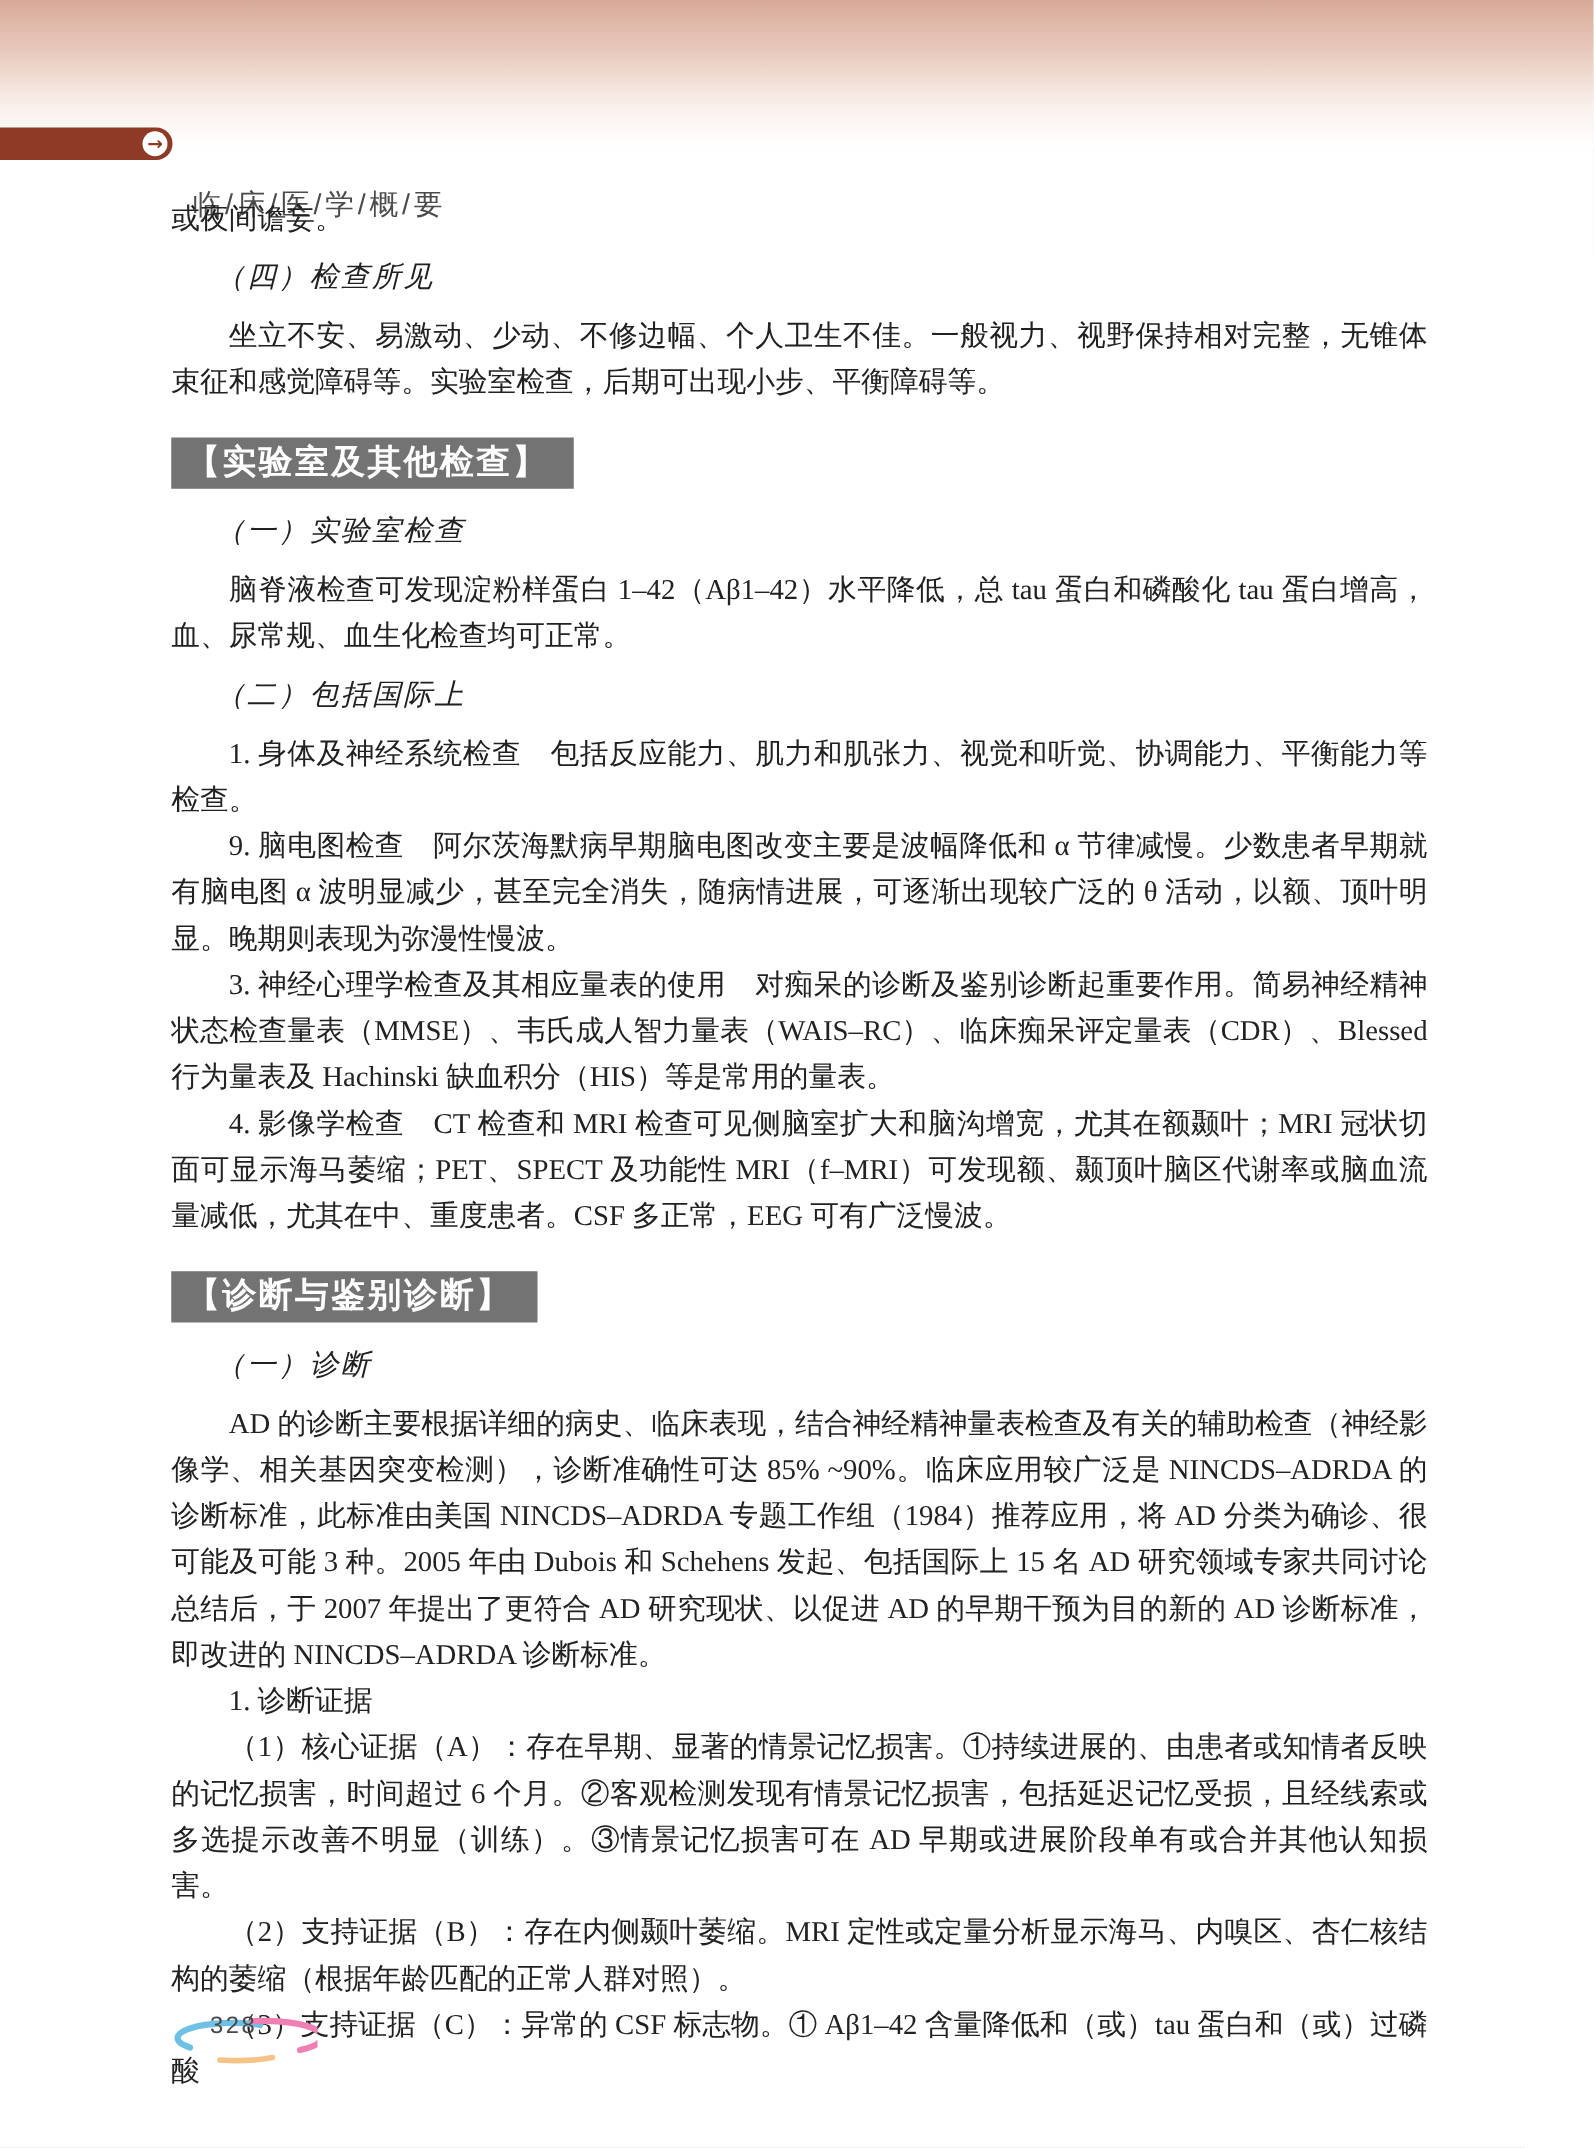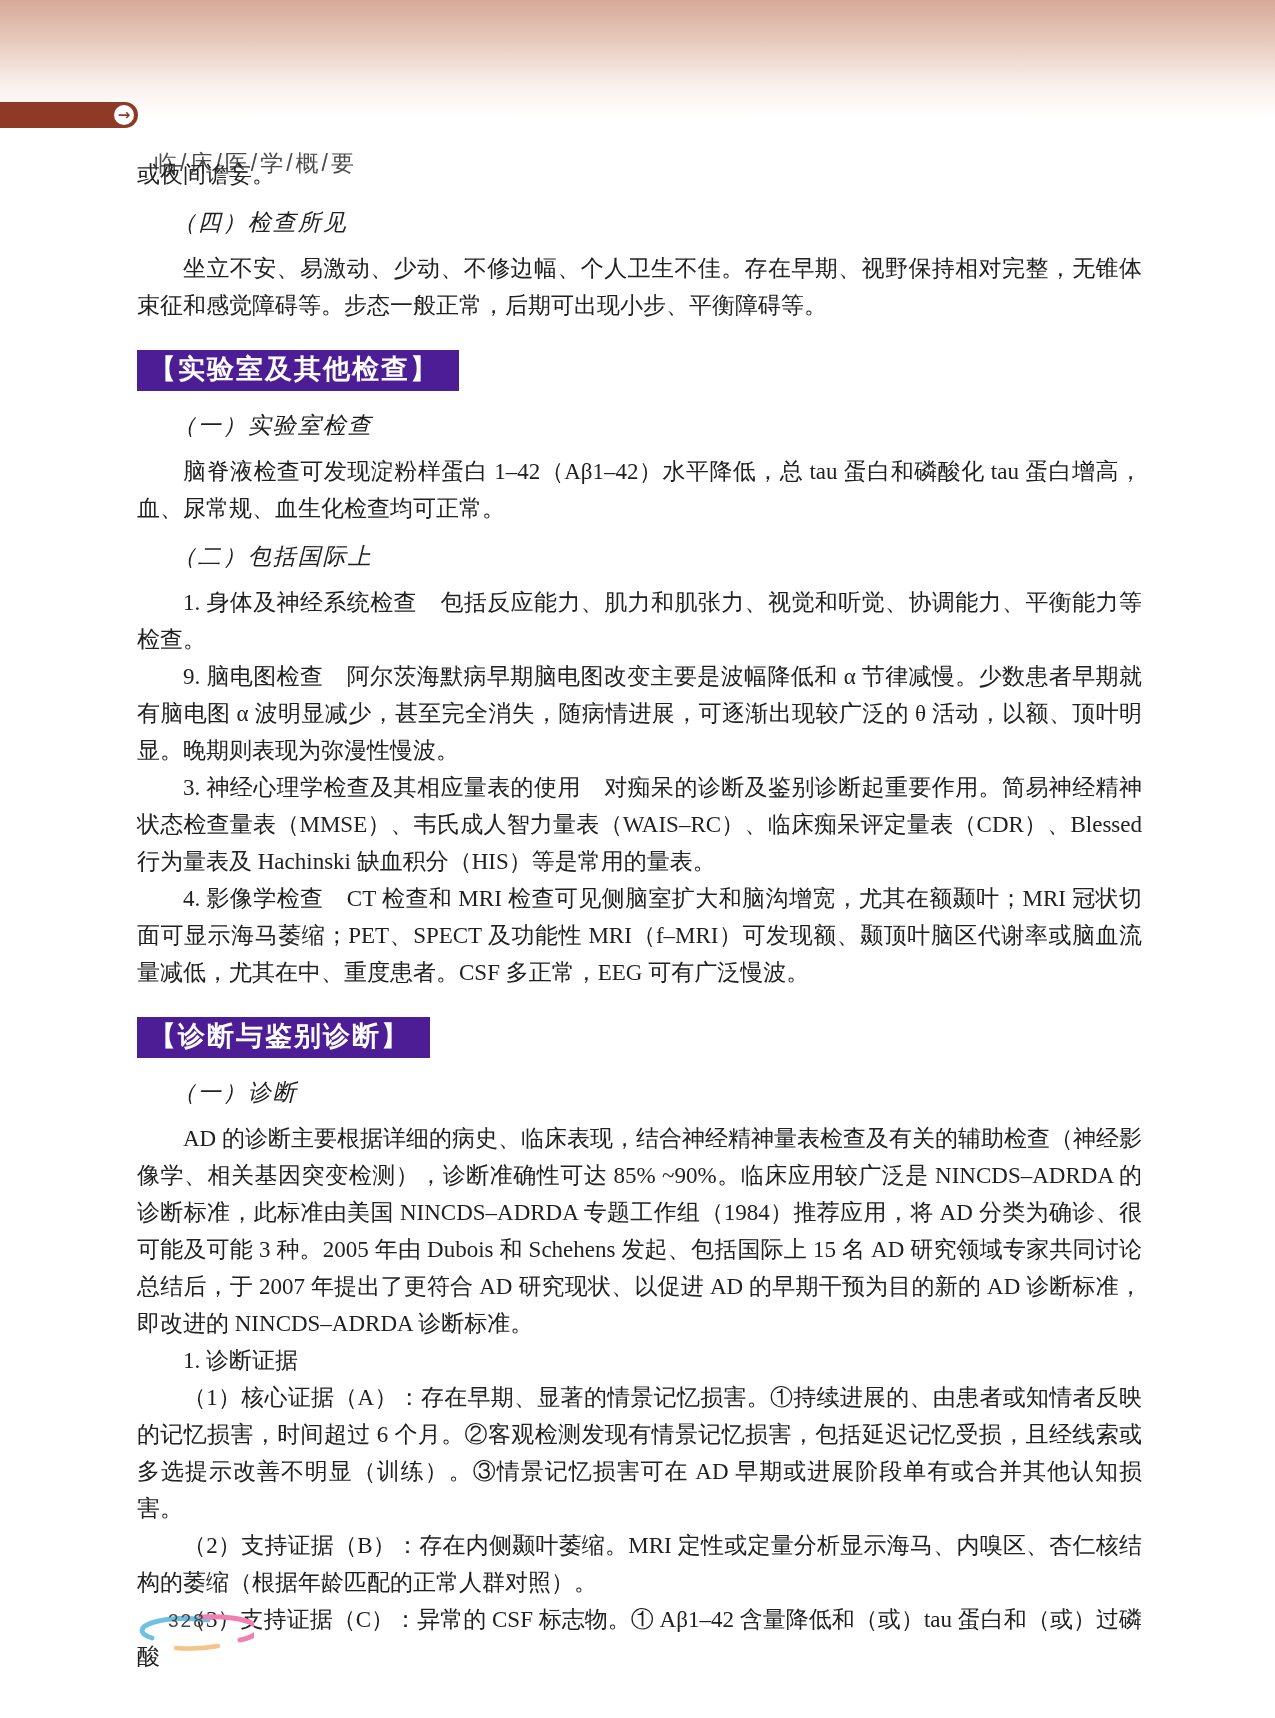--- a/index.html
+++ b/index.html
@@ -48,21 +48,21 @@
     margin:12px 0 11px 0;
     font-family:"DejaVu Serif","Liberation Serif",serif;
     font-style:italic;font-weight:normal;
     font-size:23px;line-height:34px;
     letter-spacing:2px;text-indent:1.55em;text-align:left;
   }
   
   .section-box{
     width:fit-content;
     margin:26px 0 17px 0;
-    background:#4c1d95;color:#ffffff;
+    background:#737373;color:#ffffff;
     font-family:"Liberation Sans","DejaVu Sans",sans-serif;
     font-weight:bold;font-size:27px;line-height:27px;
     letter-spacing:2px;
     padding:6px 20px 8px 12px;
     text-indent:0;text-align:left;
   }
   
   .page-footer{
     position:absolute;left:138px;top:1604px;width:116px;height:56px;
   }
@@ -83,21 +83,21 @@
   <header>
     <div class="header-bar">
       <span class="arrow-circle">→</span>
     </div>
     <div class="brand">临/床/医/学/概/要</div>
   </header>
 
   <main id="content" class="content">
       <p class="para cont">或夜间谵妄。</p>
       <h3 class="kai">（四）检查所见</h3>
-      <p class="para">坐立不安、易激动、少动、不修边幅、个人卫生不佳。存在早期、视野保持相对完整，无锥体束征和感觉障碍等。步态一般正常，后期可出现小步、平衡障碍等。</p>
+      <p class="para">坐立不安、易激动、少动、不修边幅、个人卫生不佳。一般视力、视野保持相对完整，无锥体束征和感觉障碍等。实验室检查，后期可出现小步、平衡障碍等。</p>
       <div class="section-box">【实验室及其他检查】</div>
       <h3 class="kai">（一）实验室检查</h3>
       <p class="para">脑脊液检查可发现淀粉样蛋白 1–42（Aβ1–42）水平降低，总 tau 蛋白和磷酸化 tau 蛋白增高，血、尿常规、血生化检查均可正常。</p>
       <h3 class="kai">（二）包括国际上</h3>
       <p class="para">1. 身体及神经系统检查　包括反应能力、肌力和肌张力、视觉和听觉、协调能力、平衡能力等检查。</p>
       <p class="para">9. 脑电图检查　阿尔茨海默病早期脑电图改变主要是波幅降低和 α 节律减慢。少数患者早期就有脑电图 α 波明显减少，甚至完全消失，随病情进展，可逐渐出现较广泛的 θ 活动，以额、顶叶明显。晚期则表现为弥漫性慢波。</p>
       <p class="para">3. 神经心理学检查及其相应量表的使用　对痴呆的诊断及鉴别诊断起重要作用。简易神经精神状态检查量表（MMSE）、韦氏成人智力量表（WAIS–RC）、临床痴呆评定量表（CDR）、Blessed 行为量表及 Hachinski 缺血积分（HIS）等是常用的量表。</p>
       <p class="para">4. 影像学检查　CT 检查和 MRI 检查可见侧脑室扩大和脑沟增宽，尤其在额颞叶；MRI 冠状切面可显示海马萎缩；PET、SPECT 及功能性 MRI（f–MRI）可发现额、颞顶叶脑区代谢率或脑血流量减低，尤其在中、重度患者。CSF 多正常，EEG 可有广泛慢波。</p>
       <div class="section-box">【诊断与鉴别诊断】</div>
       <h3 class="kai">（一）诊断</h3>

